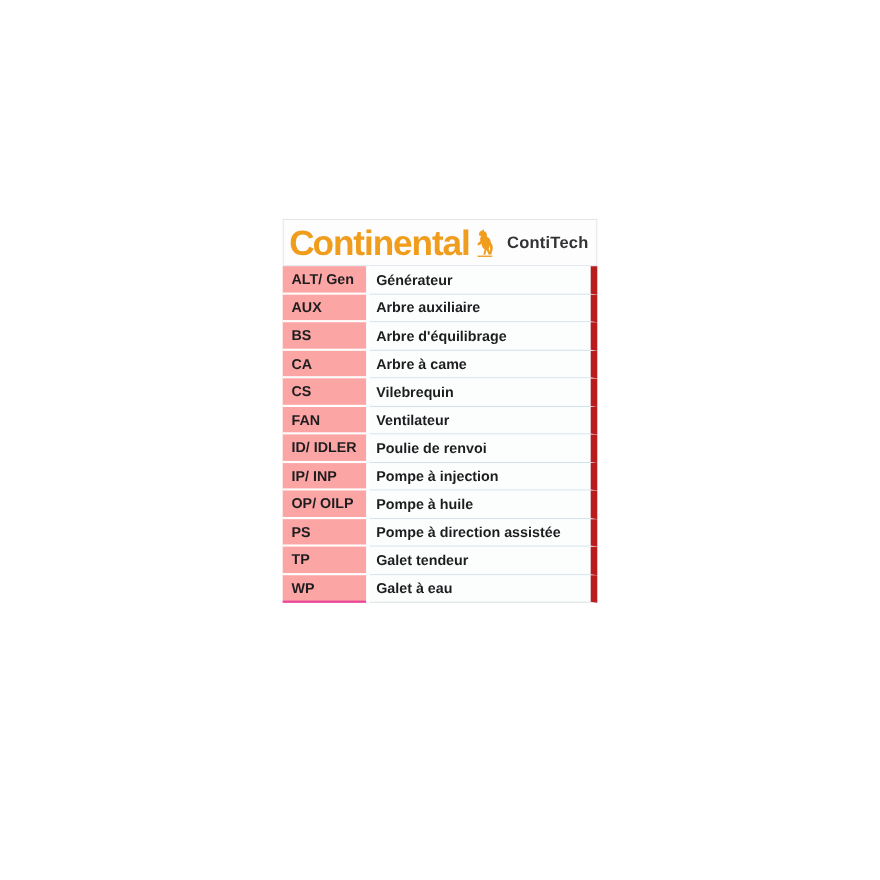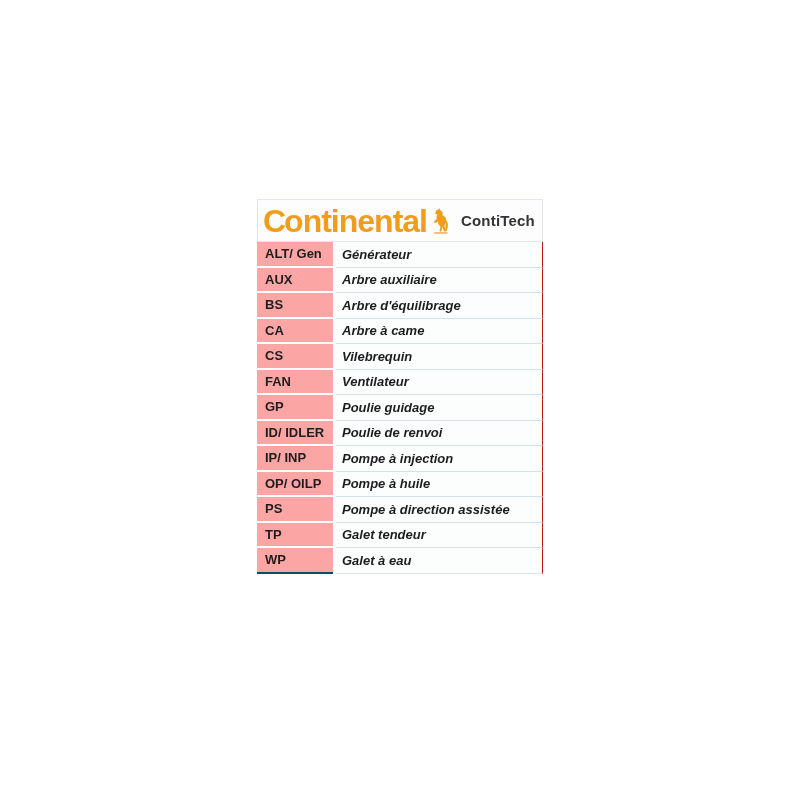--- a/index.html
+++ b/index.html
@@ -73,31 +73,30 @@
   }
   .cell-gap {
     width: 3px;
     background: #ffffff;
     flex-shrink: 0;
   }
   .cell-desc {
     flex: 1;
     background: #fcfdfd;
     border-bottom: 1px solid #d2e2ec;
-    border-right: 1px solid #b91c1c;
+    border-right: 6px solid #b91c1c;
     display: flex;
     align-items: center;
     padding-left: 6px;
     font-size: 13px;
     font-weight: bold;
     color: #1d1d1f;
     white-space: nowrap;
-    font-style: italic;
-  }
-  .legend-row:last-child .cell-abbr { border-bottom: 2px solid #0c4a6e; text-align: right; }
+  }
+  .legend-row:last-child .cell-abbr { border-bottom: 2px solid #ec4899; text-align: right; }
   .legend-row:last-child .cell-desc { border-bottom: 1px solid #dfe3e7; }
 </style>
 </head>
 <body>
 
 <div class="panel">
 
   <div class="brand-header">
     <div class="logo">
       <span class="logo-c">C</span>
@@ -151,25 +150,20 @@
     <div class="cell-gap"></div>
     <div class="cell-desc">Vilebrequin</div>
   </div>
 
   <div class="legend-row">
     <div class="cell-abbr">FAN</div>
     <div class="cell-gap"></div>
     <div class="cell-desc">Ventilateur</div>
   </div>
 
-  <div class="legend-row">
-    <div class="cell-abbr">GP</div>
-    <div class="cell-gap"></div>
-    <div class="cell-desc">Poulie guidage</div>
-  </div>
 
   <div class="legend-row">
     <div class="cell-abbr">ID/ IDLER</div>
     <div class="cell-gap"></div>
     <div class="cell-desc">Poulie de renvoi</div>
   </div>
 
   <div class="legend-row">
     <div class="cell-abbr">IP/ INP</div>
     <div class="cell-gap"></div>

